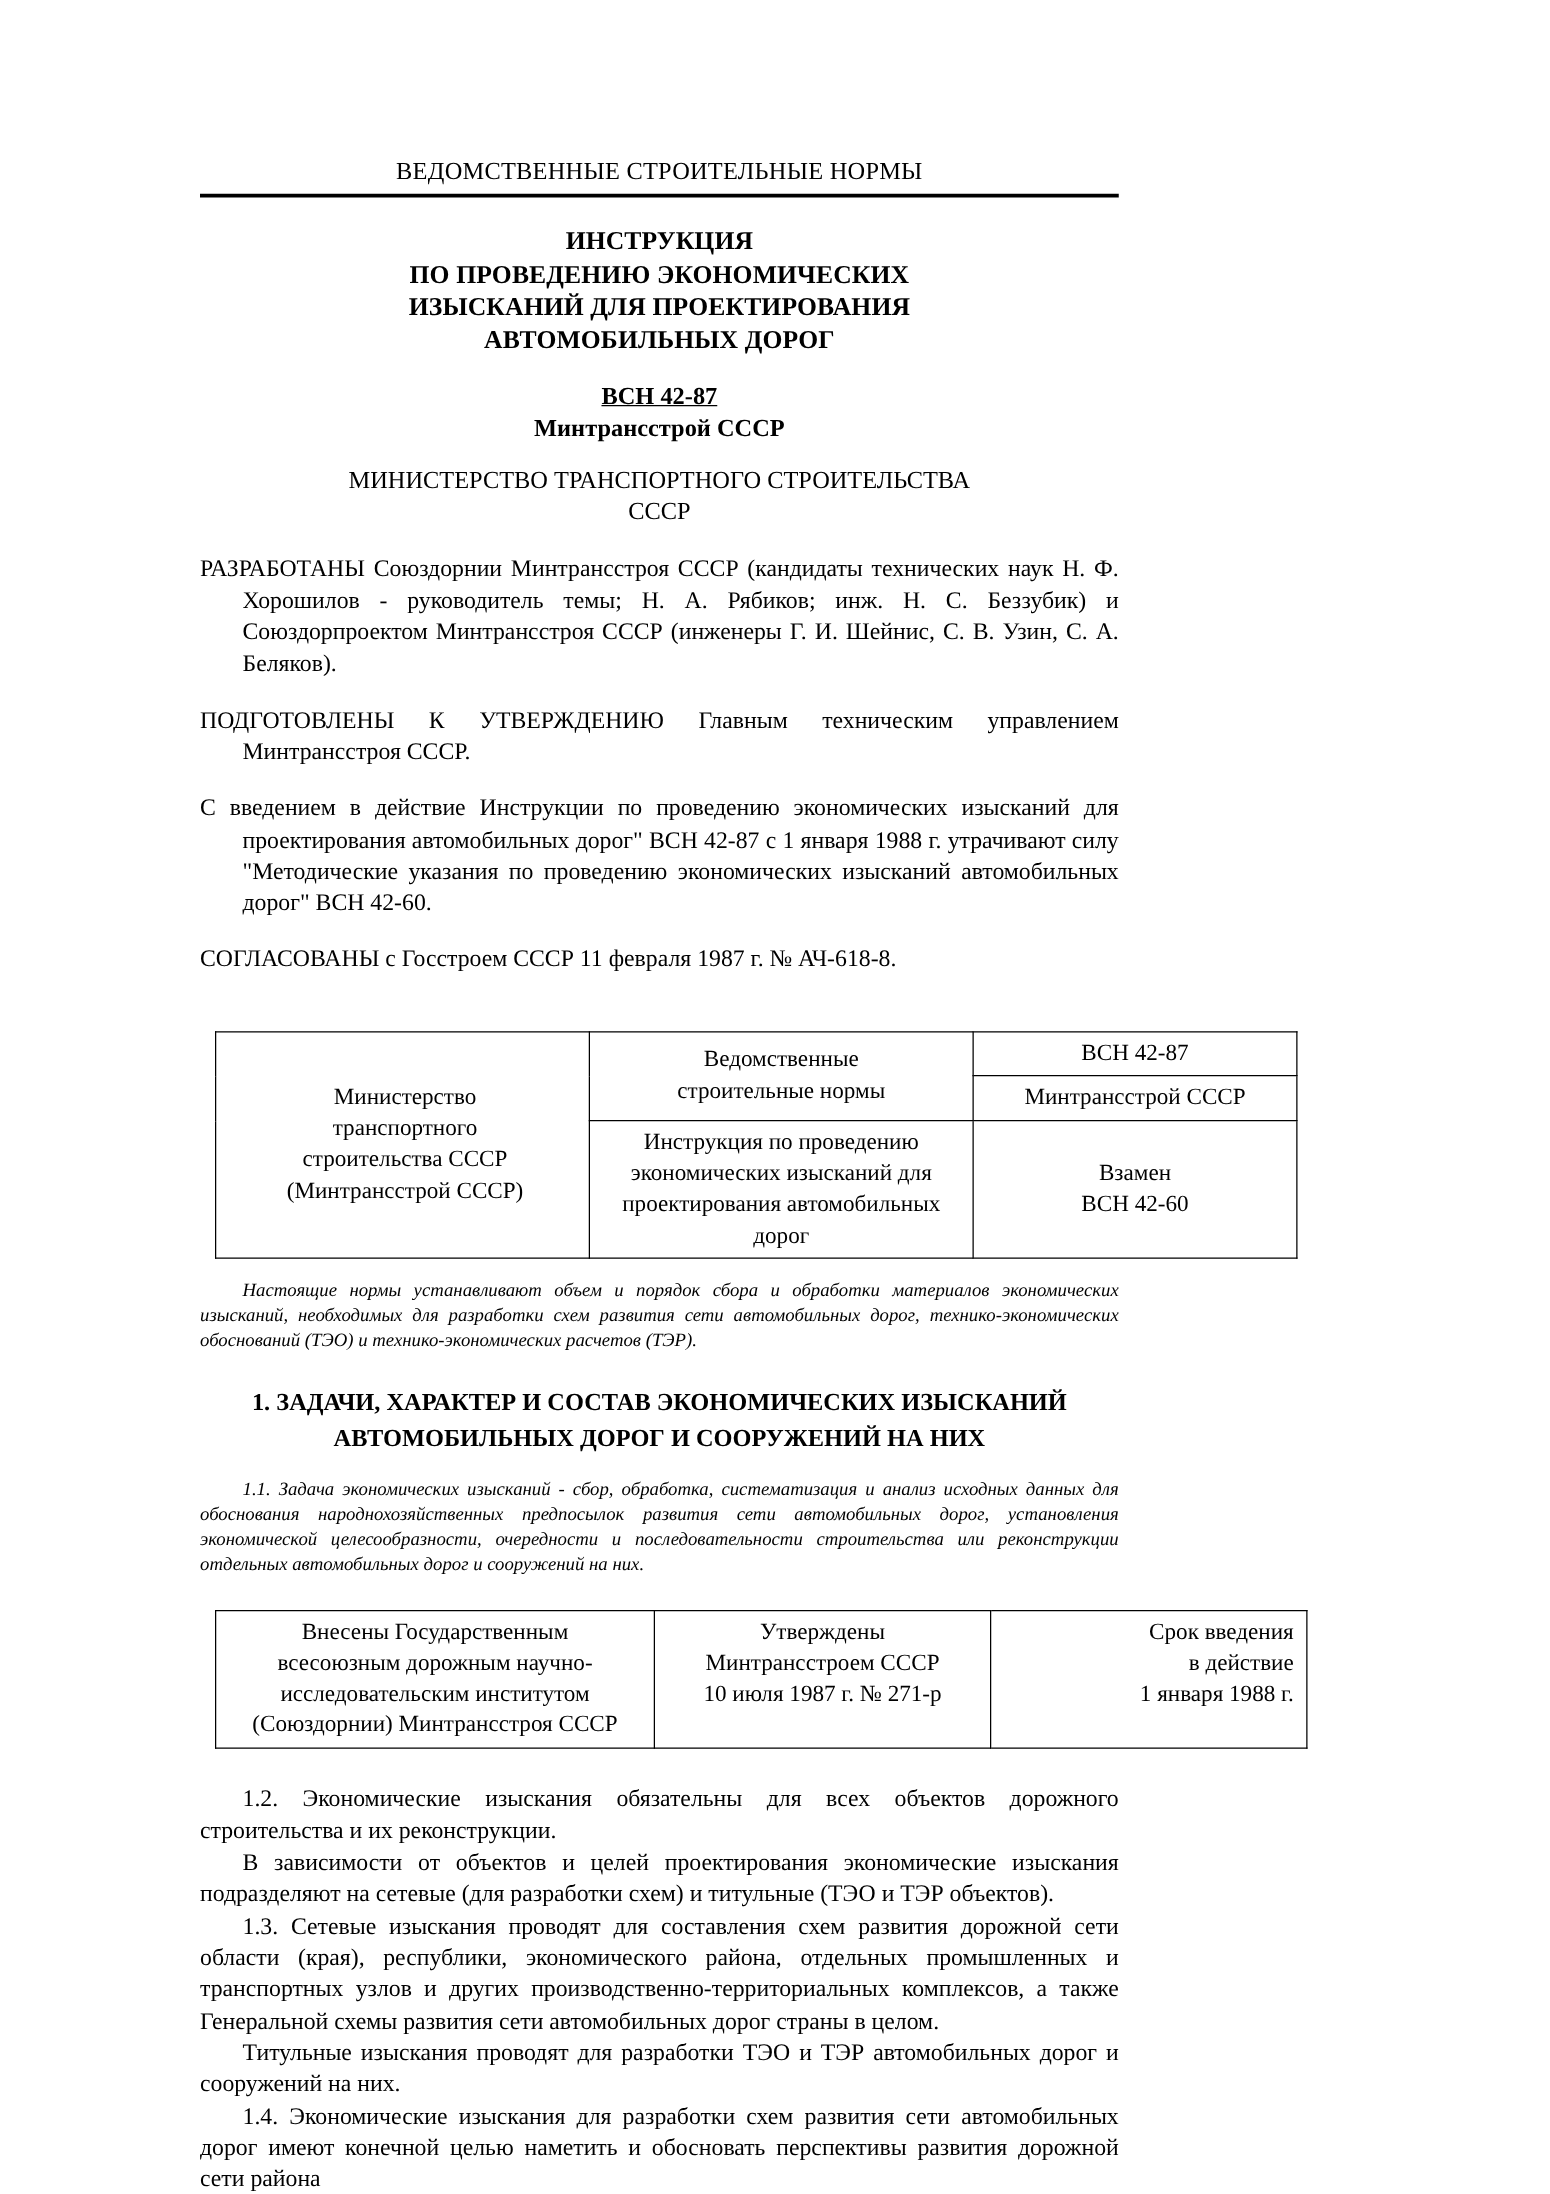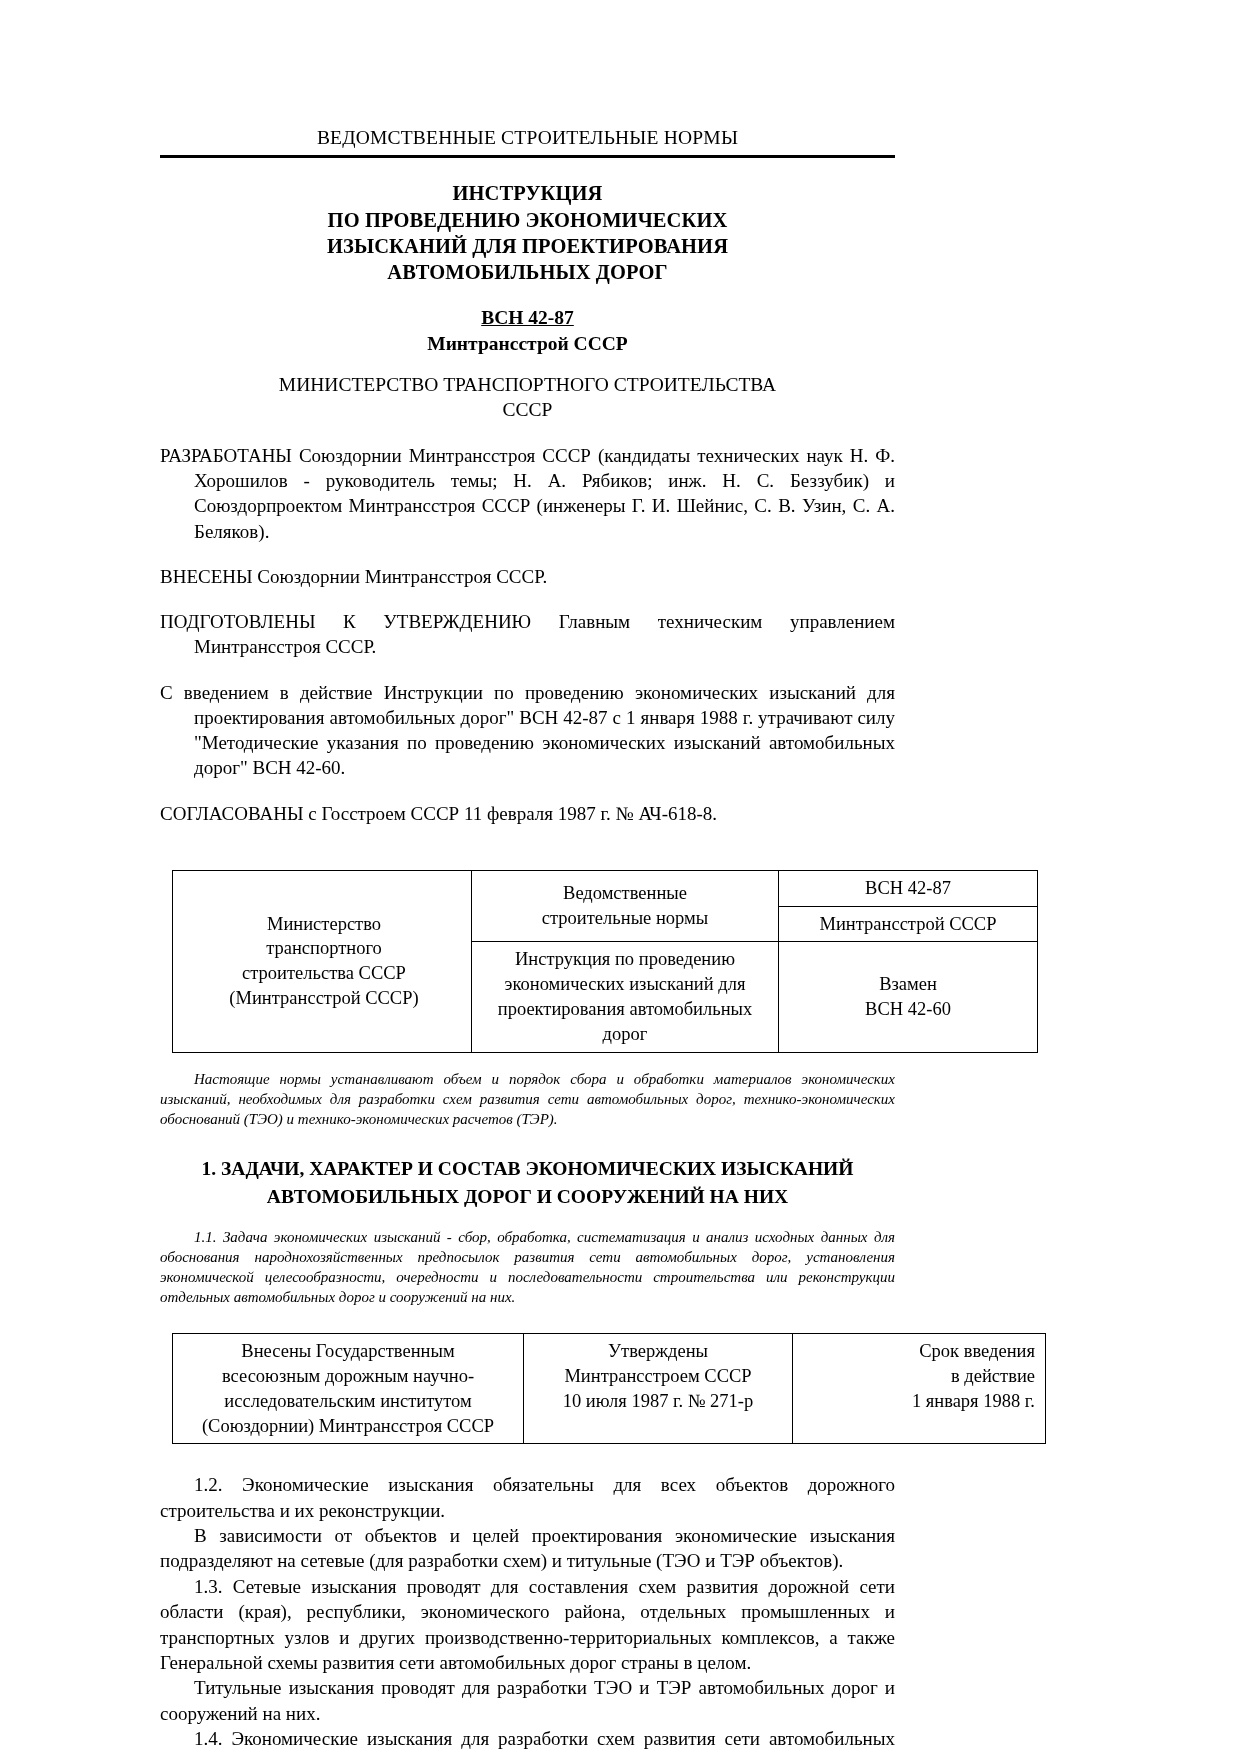--- a/index.html
+++ b/index.html
@@ -132,21 +132,20 @@
     <div class="underlined">ВСН 42-87</div>
     <div>Минтрансстрой СССР</div>
   </div>
 
   <div class="ministry-block">
     <div>МИНИСТЕРСТВО ТРАНСПОРТНОГО СТРОИТЕЛЬСТВА</div>
     <div>СССР</div>
   </div>
 
   <div class="para hang">РАЗРАБОТАНЫ Союздорнии Минтрансстроя СССР (кандидаты технических наук Н. Ф. Хорошилов - руководитель темы; Н. А. Рябиков; инж. Н. С. Беззубик) и Союздорпроектом Минтрансстроя СССР (инженеры Г. И. Шейнис, С. В. Узин, С. А. Беляков).</div>
-  <div class="para hang">ВНЕСЕНЫ Союздорнии Минтрансстроя СССР.</div>
   <div class="para hang">ПОДГОТОВЛЕНЫ К УТВЕРЖДЕНИЮ Главным техническим управлением Минтрансстроя СССР.</div>
   <div class="para hang">С введением в действие Инструкции по проведению экономических изысканий для проектирования автомобильных дорог" ВСН 42-87 с 1 января 1988 г. утрачивают силу "Методические указания по проведению экономических изысканий автомобильных дорог" ВСН 42-60.</div>
   <div class="para hang">СОГЛАСОВАНЫ с Госстроем СССР 11 февраля 1987 г. № АЧ-618-8.</div>
 
   <table class="vsn">
       <tbody>
         <tr>
           <td class="c1" rowspan="3" style="white-space: pre-line; padding-left: 12px;">Министерство
 транспортного
 строительства СССР

